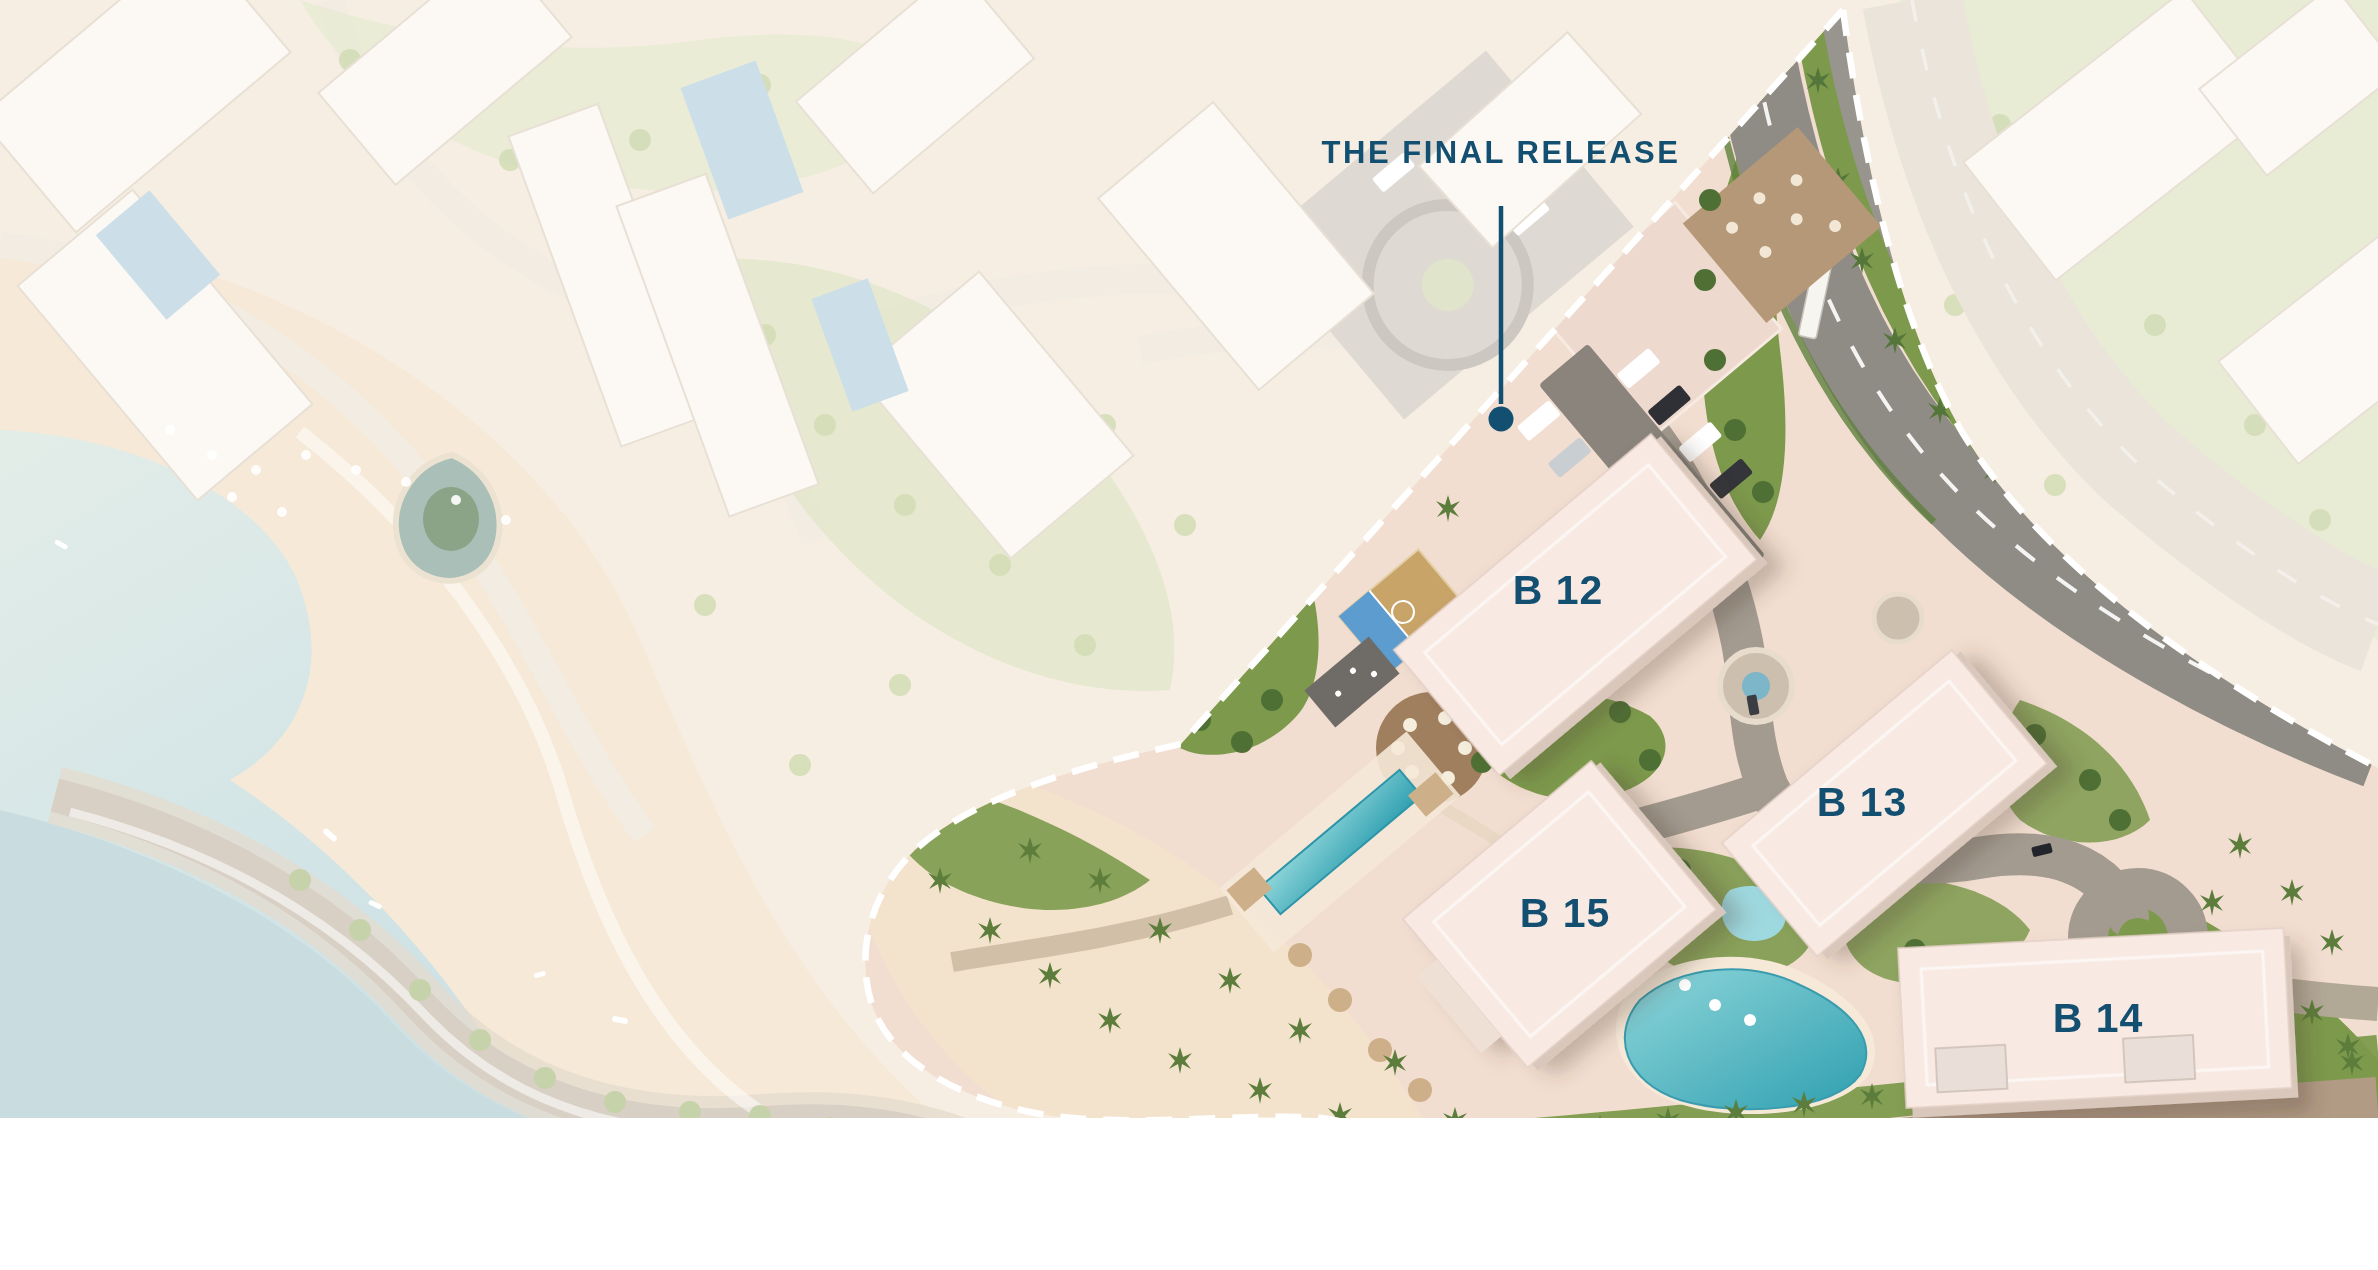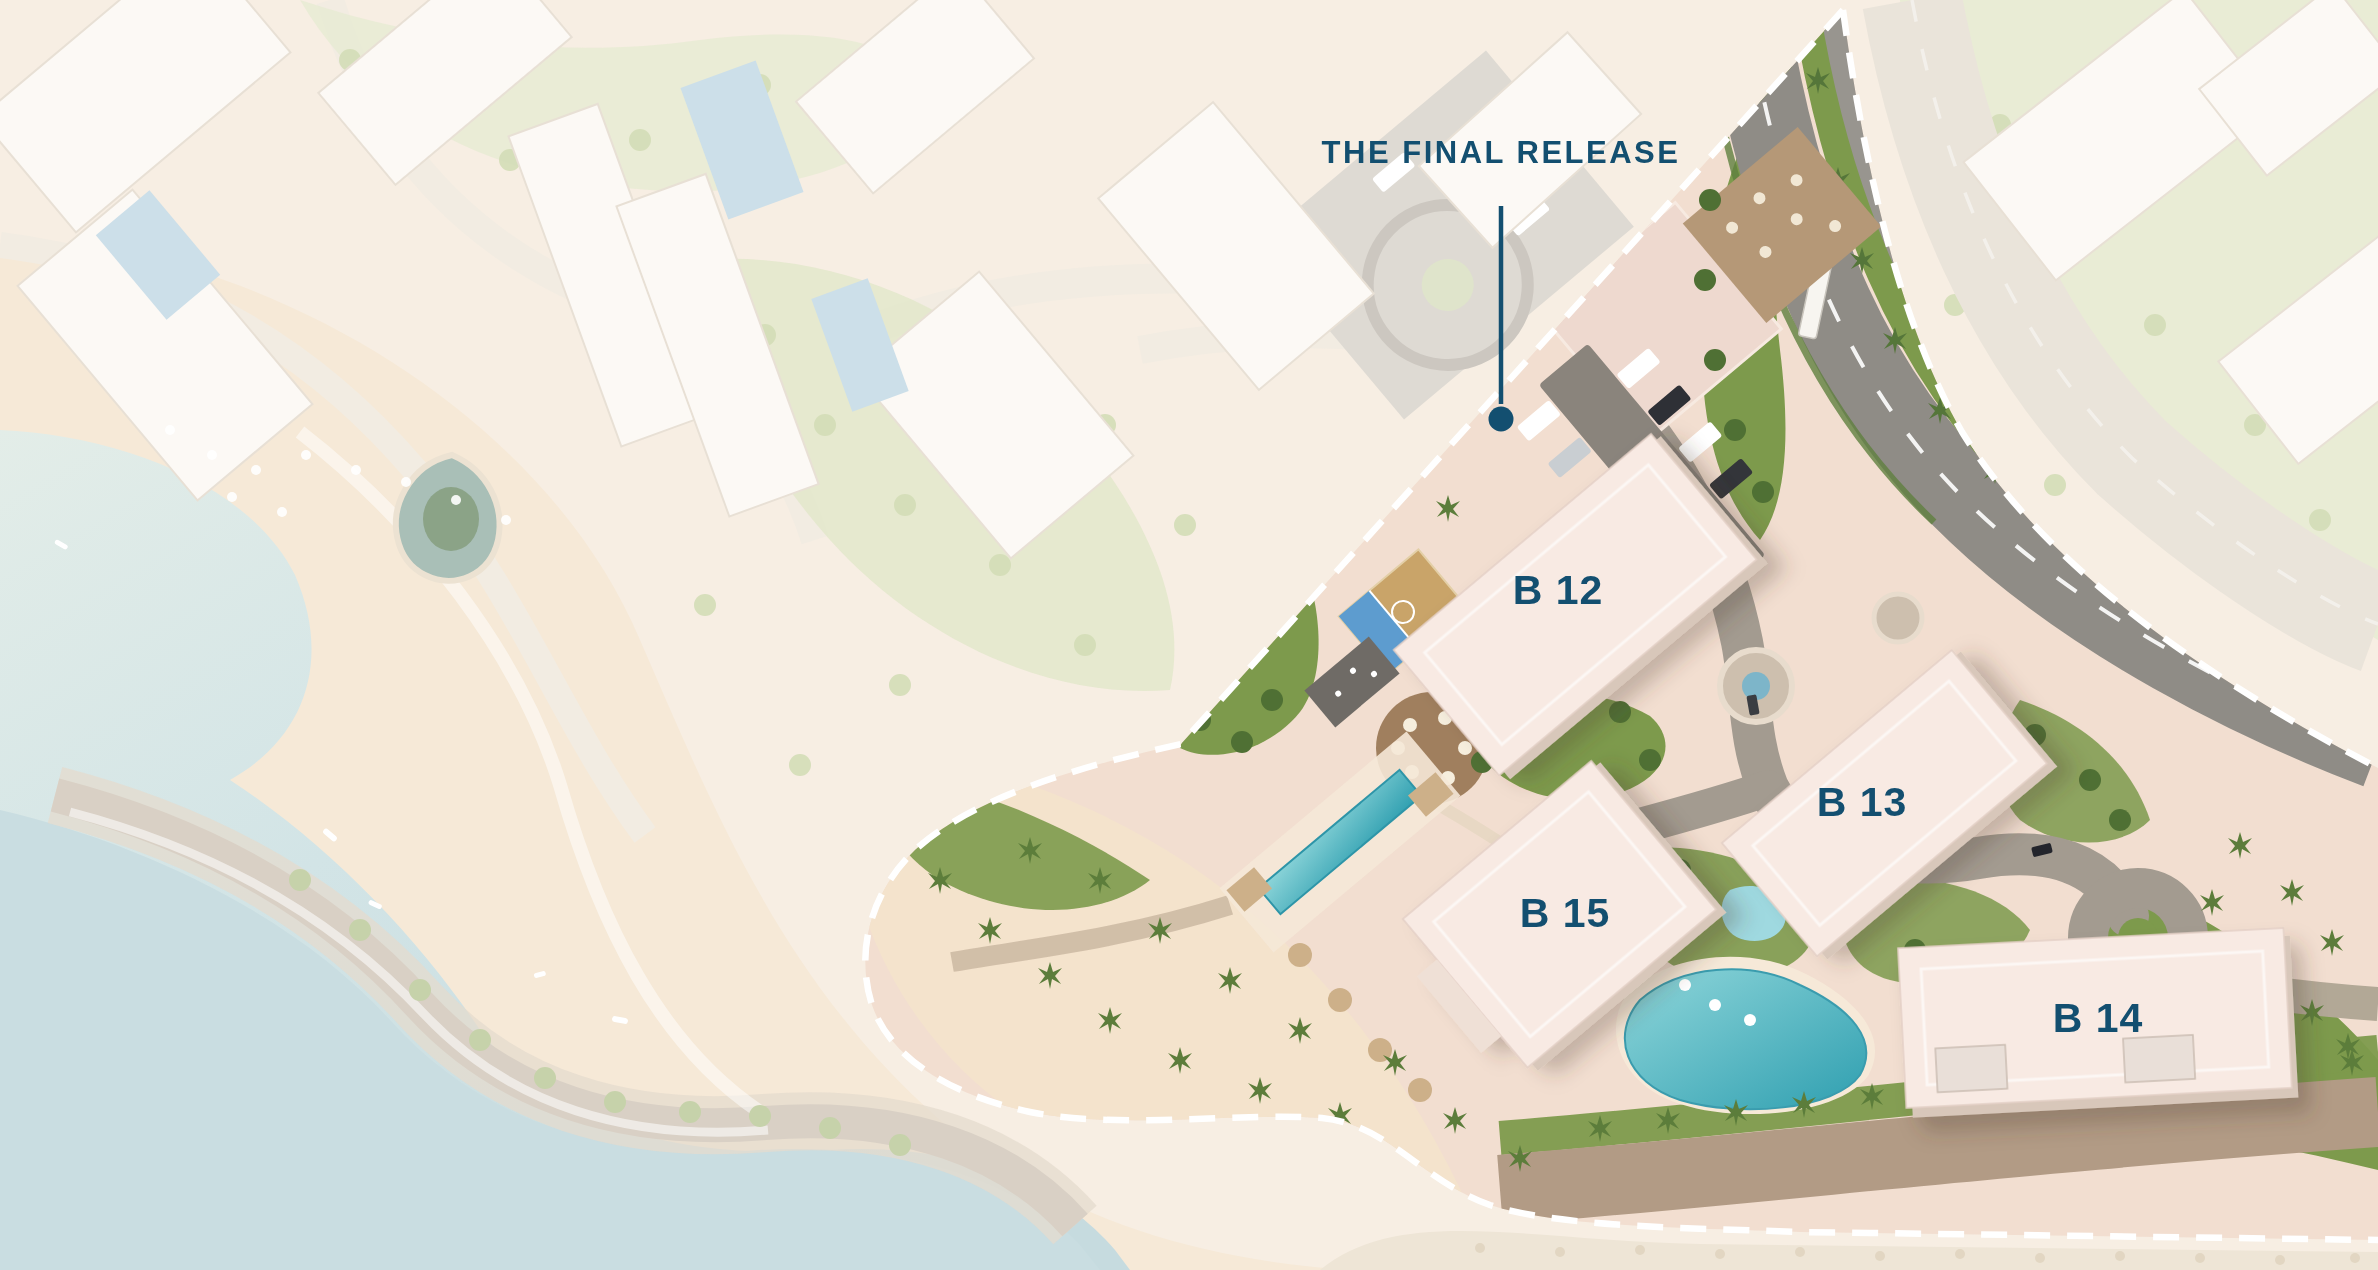--- a/index.html
+++ b/index.html
@@ -1,16 +1,16 @@
 <!DOCTYPE html>
 <html style="--annotation_navy: #134f70; --boundary_dash: #ffffff; --landscape_green: #7d9a4c; --tree_green: #4f7034; --palm_green: #5c7d3b; --road_asphalt: #8f8c86; --pool_teal: #41aebc; --pool_teal_light: #8fd6da; --site_ground_blush: #f2ded0; --building_roof: #f8eae3; --plaza_tan: #b59877; --promenade_brown: #b29b85; --faded_ground: #f7eee3; --faded_water: #cfe2e6;"><head>
 <meta charset="utf-8">
 <style>
   html,body{margin:0;padding:0;background:#ffffff;}
-  .stage{position:relative;width:2378px;height:1270px;overflow:hidden;
+  .stage{position:relative;width:2378px;height:1118px;overflow:hidden;
          font-family:"Liberation Sans",sans-serif;}
   svg{display:block;width:2378px;height:1270px;}
   .title-lbl{fill:var(--annotation_navy,#134f70);font-family:"Liberation Sans",sans-serif;
              font-weight:700;font-size:31px;letter-spacing:2.5px;}
   .bldg-lbl{fill:var(--annotation_navy,#134f70);font-family:"Liberation Sans",sans-serif;
             font-weight:700;font-size:41px;letter-spacing:1px;}
   .dash{stroke:var(--boundary_dash,#ffffff);stroke-width:6.5;fill:none;
         stroke-dasharray:26 17;}
   .leader{stroke:var(--annotation_navy,#134f70);}
   .leader-dot{fill:var(--annotation_navy,#134f70);}

